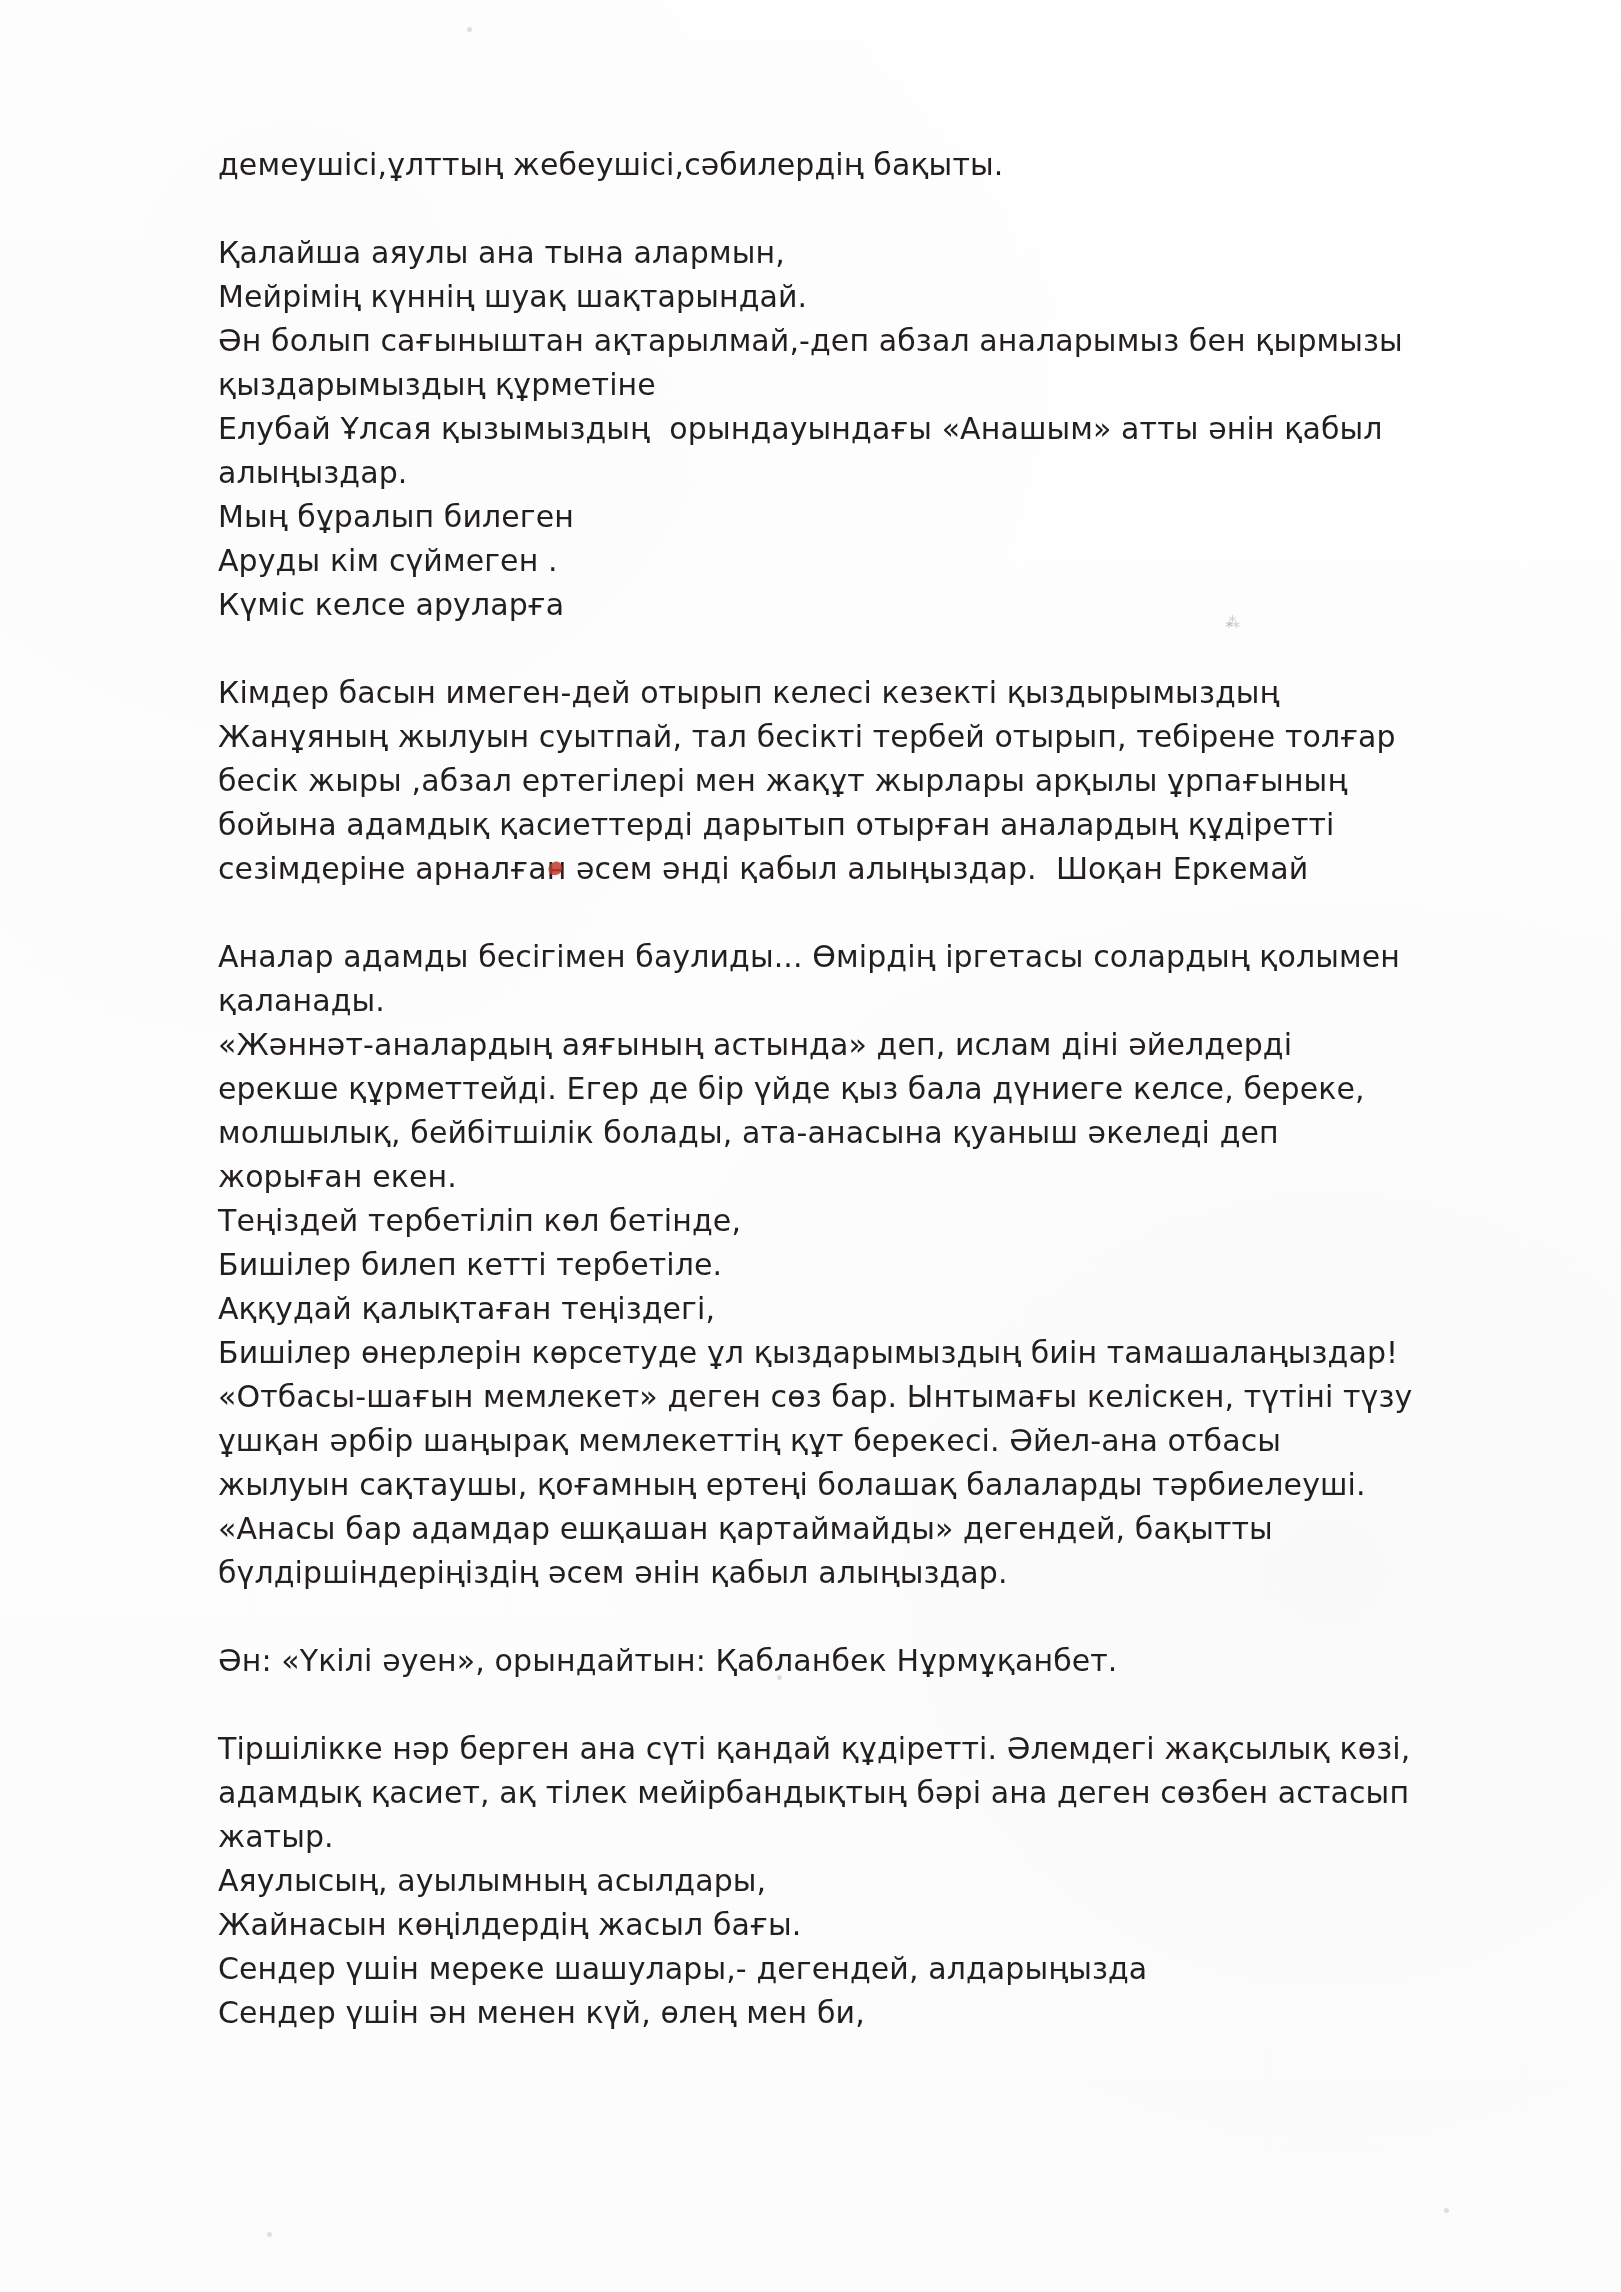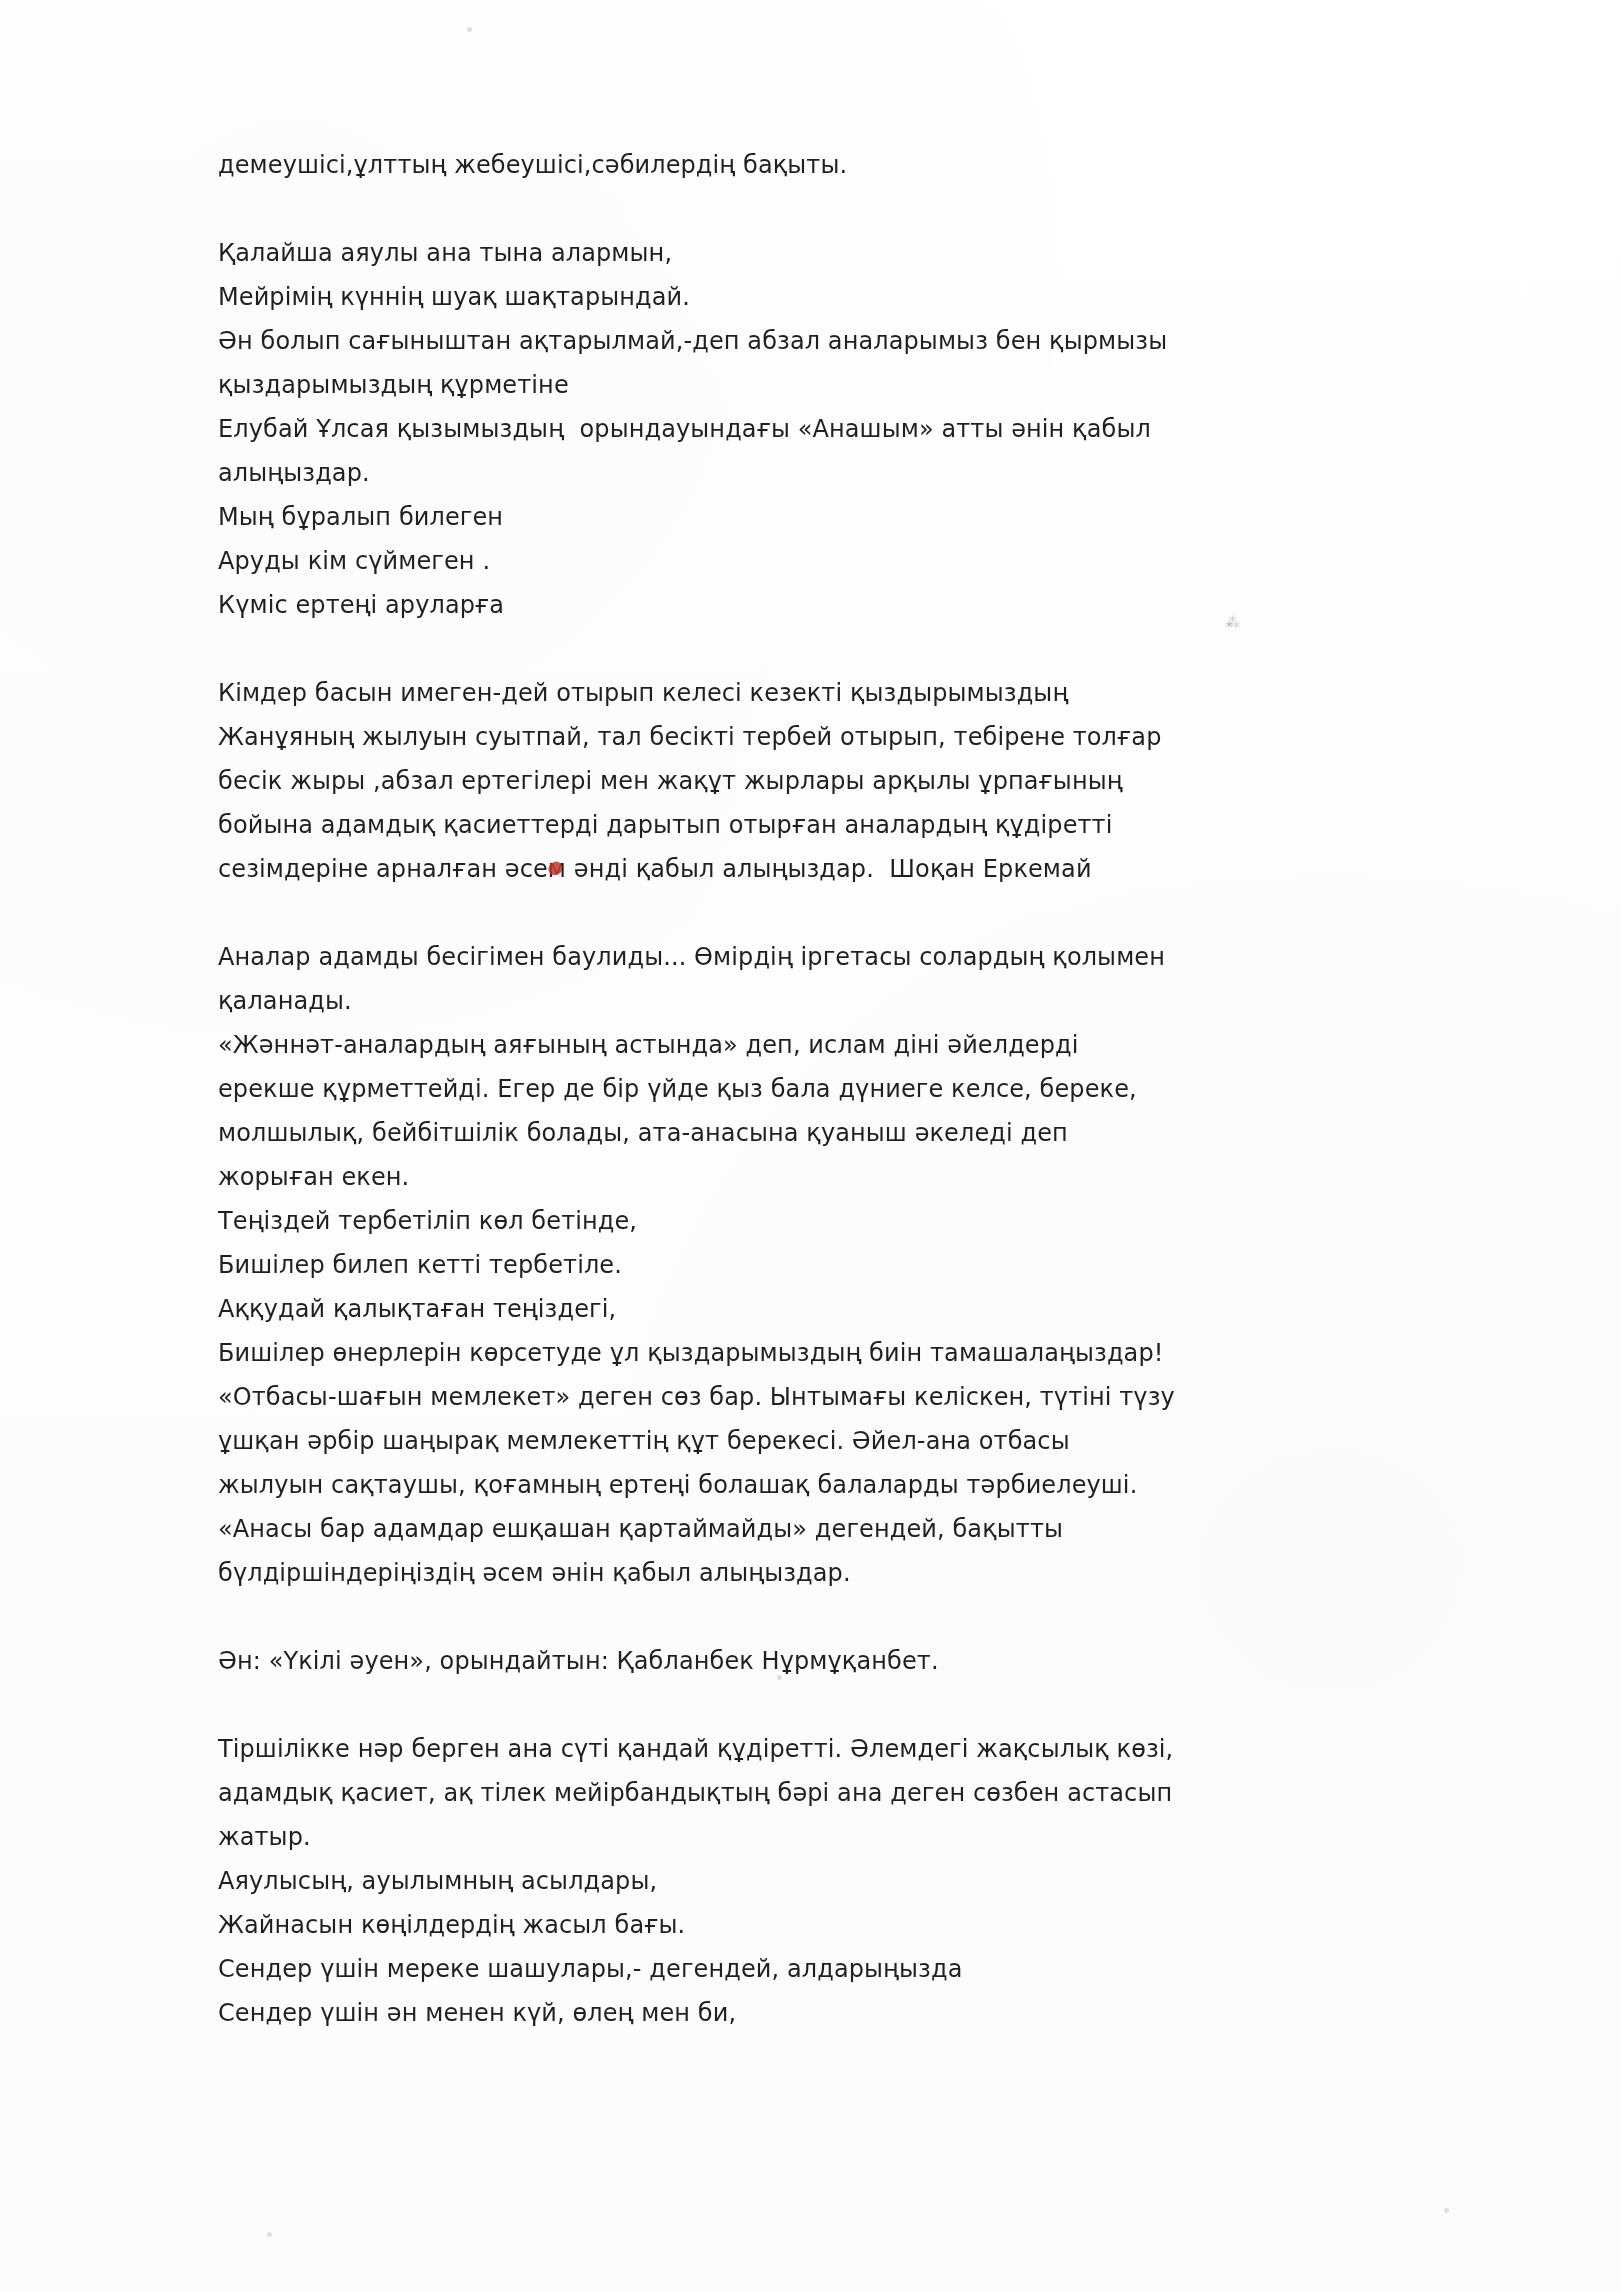--- a/index.html
+++ b/index.html
@@ -33,21 +33,21 @@
     pointer-events: none;
   }
   .content {
     position: absolute;
     left: 218px;
     top: 143px;
     width: 1290px;
   }
   .para {
     color: #231f20;
-    font-size: 24px;
+    font-size: 30px;
     line-height: 44px;
     letter-spacing: 0.1px;
     margin: 0 0 0 0;
     text-align: left;
     white-space: pre-wrap;
   }
   .gap-xl { height: 44px; }
   .red-mark {
     position: absolute;
     left: 548px;
@@ -87,21 +87,21 @@
     <div class="gap-xl"></div>
 
     <p class="para">Қалайша аяулы ана тына алармын,</p>
     <p class="para">Мейрімің күннің шуақ шақтарындай.</p>
     <p class="para">Ән болып сағыныштан ақтарылмай,-деп абзал аналарымыз бен қырмызы</p>
     <p class="para">қыздарымыздың құрметіне</p>
     <p class="para">Елубай Ұлсая қызымыздың  орындауындағы «Анашым» атты әнін қабыл</p>
     <p class="para">алыңыздар.</p>
     <p class="para">Мың бұралып билеген</p>
     <p class="para">Аруды кім сүймеген .</p>
-    <p class="para">Күміс ертеңі аруларға</p>
+    <p class="para">Күміс келсе аруларға</p>
 
     <div class="gap-xl"></div>
 
     <p class="para">Кімдер басын имеген-дей отырып келесі кезекті қыздырымыздың</p>
     <p class="para">Жанұяның жылуын суытпай, тал бесікті тербей отырып, тебірене толғар</p>
     <p class="para">бесік жыры ,абзал ертегілері мен жақұт жырлары арқылы ұрпағының</p>
     <p class="para">бойына адамдық қасиеттерді дарытып отырған аналардың құдіретті</p>
     <p class="para">сезімдеріне арналған әсем әнді қабыл алыңыздар.  Шоқан Еркемай</p>
 
     <div class="gap-xl"></div>

